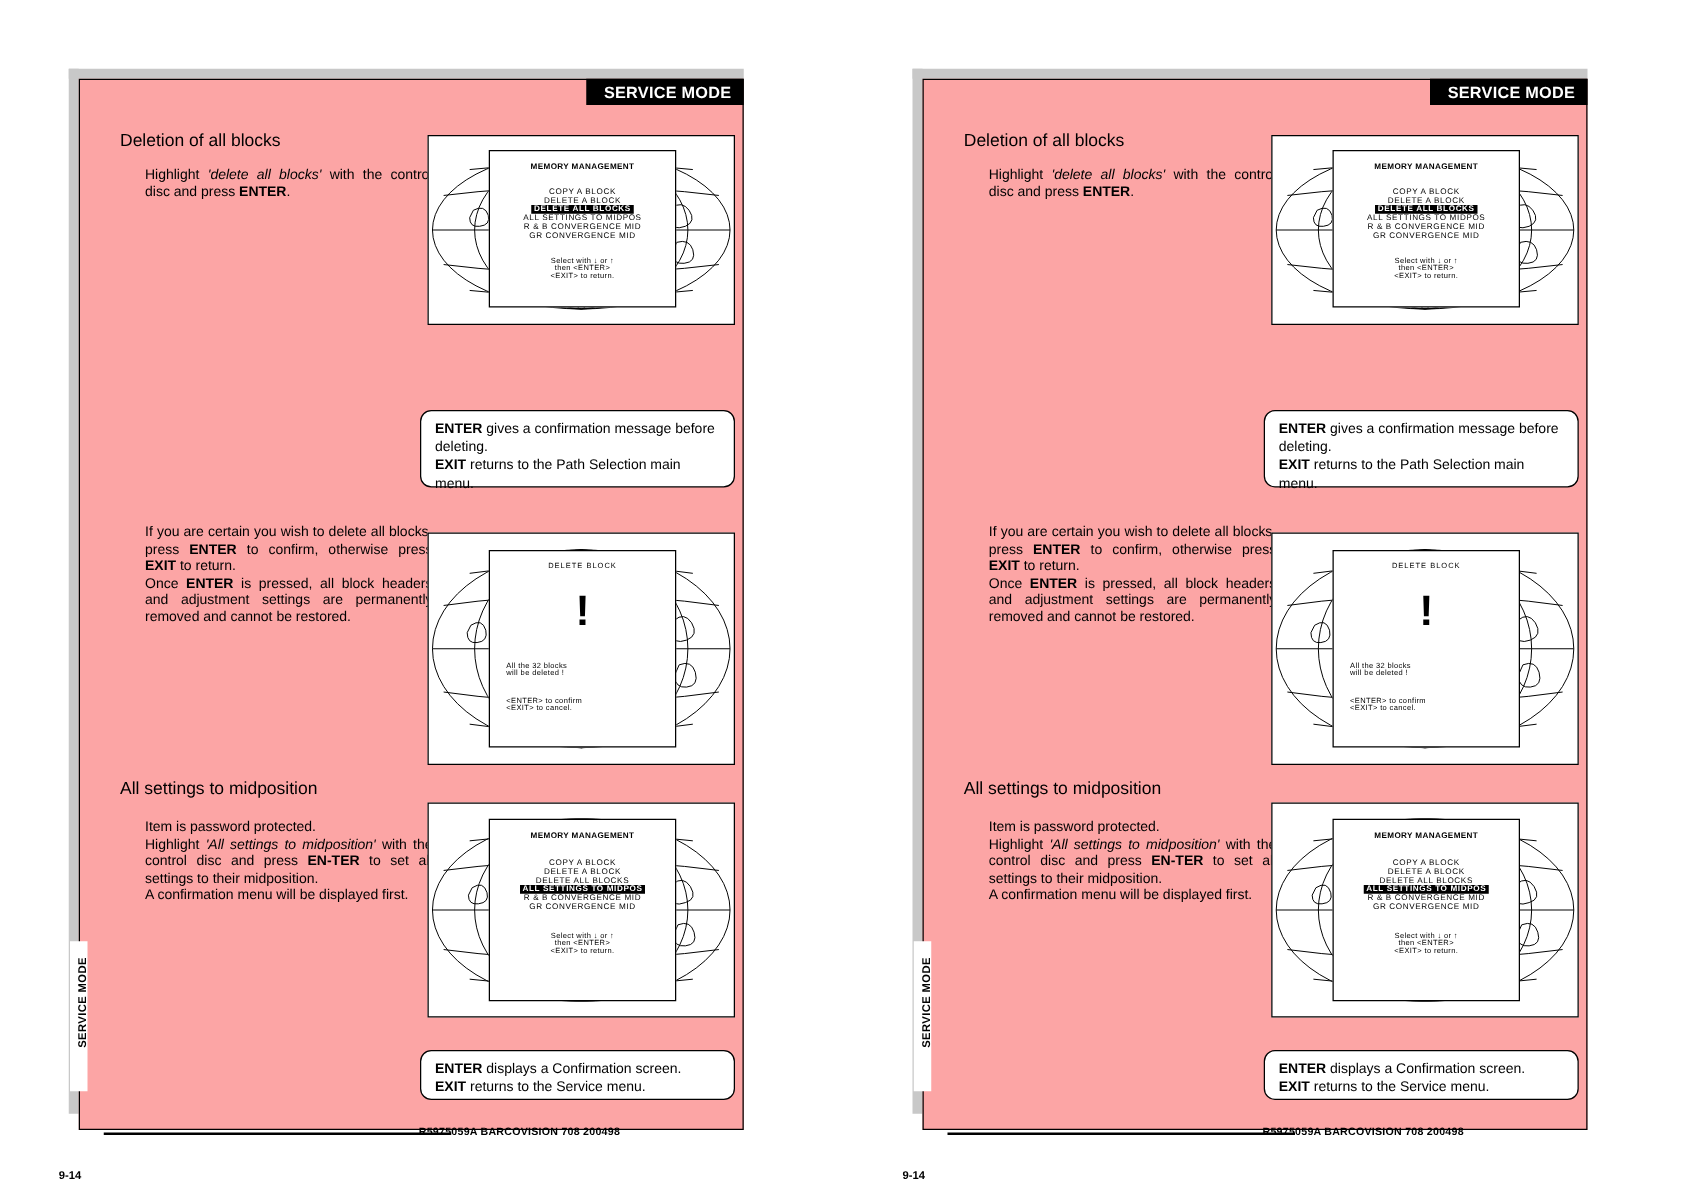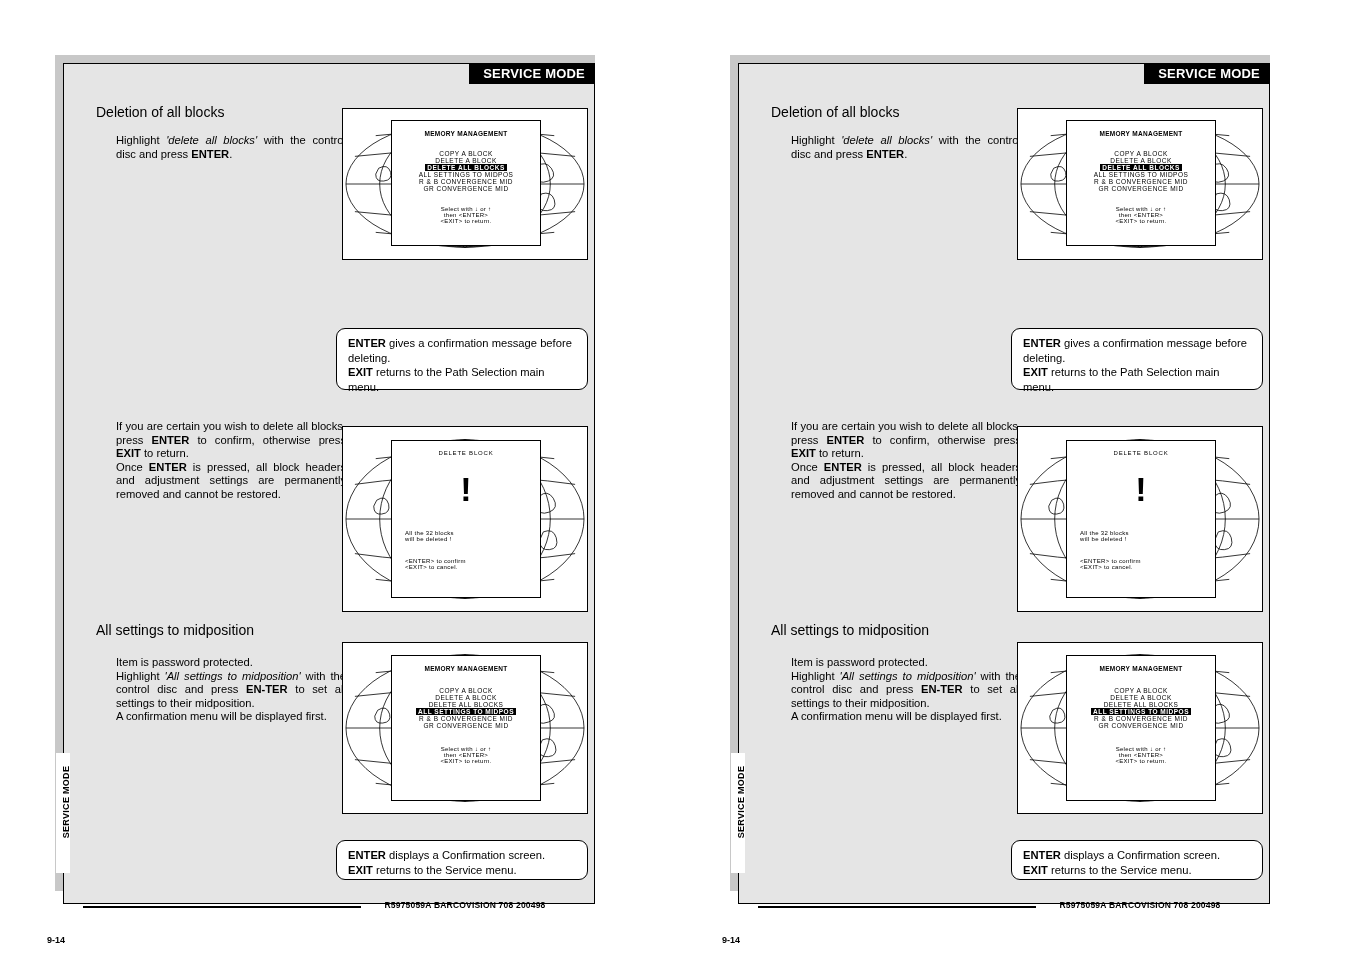--- a/index.html
+++ b/index.html
@@ -17,21 +17,21 @@
   }
   .page.left{left:55px;}
   .page.right{left:730px;}
 
   
   .frame{
     position:absolute;
     left:8px;top:8px;
     width:532px;height:841px;
     border:1px solid #000;
-    background:#e5e5e5;
+    background:#fca5a5;
     box-sizing:border-box;
   }
   .shadowbar{
     position:absolute;
     left:0;top:0;
     width:8px;height:836px;
     background:#c8c8c8;
   }
   .shadowtop{
     position:absolute;
@@ -154,21 +154,21 @@
   }
   .footer-rule{
     position:absolute;
     height:2px;background:#000;
   }
   .footer-txt{
     position:absolute;
     font-size:8.5px;
     font-weight:bold;
     letter-spacing:.2px;
-    text-align:center;
+    text-align:left;
   }
   .excl{
     font-size:34px;font-weight:bold;line-height:1;
   }
 </style>
 </head>
 <body>
 
 <div id="pages">
   <div class="page left">

